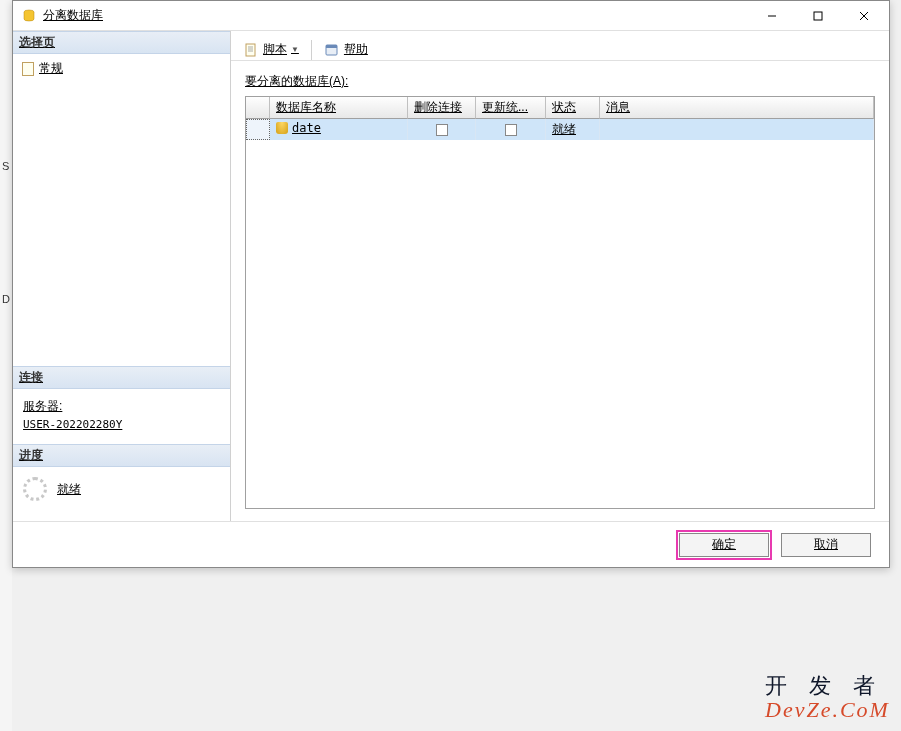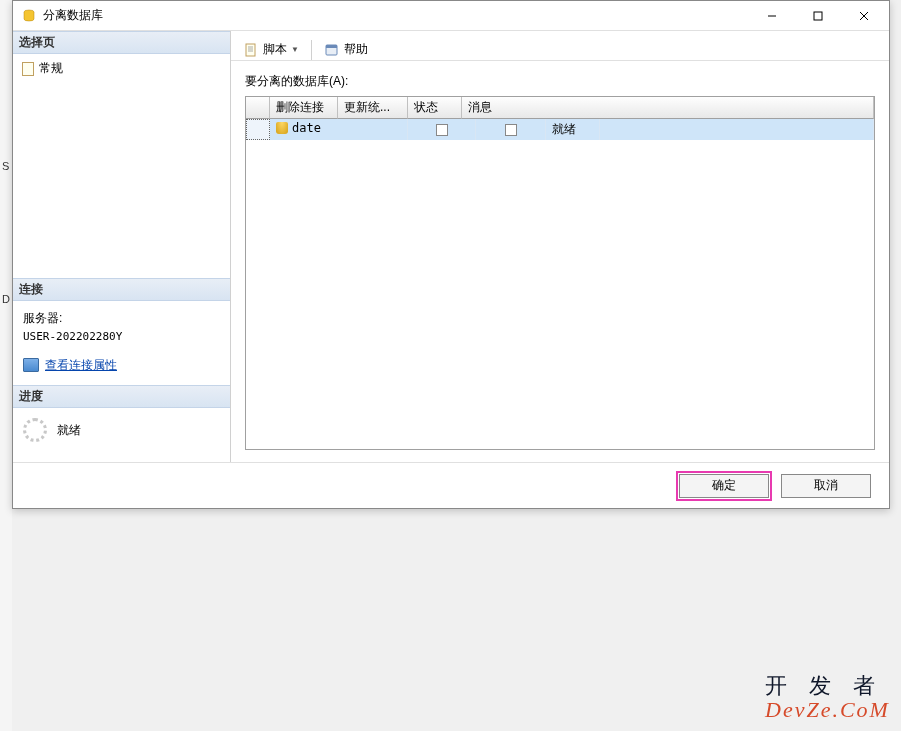--- a/index.html
+++ b/index.html
@@ -18,26 +18,27 @@
       width: 12px;
       height: 731px;
       background: #f5f5f5;
     }
     .bg-label { position: absolute; left: 2px; font-size: 11px; color: #333; }
     .dialog {
       position: absolute;
       left: 12px;
       top: 0;
       width: 878px;
-      height: 509px;
+      height: 568px;
       background: #ffffff;
       border: 1px solid #888;
       box-shadow: 0 2px 8px rgba(0,0,0,0.2);
       display: flex;
       flex-direction: column;
+      text-decoration: underline;
     }
     .titlebar {
       height: 30px;
       display: flex;
       align-items: center;
       padding: 0 2px 0 8px;
       background: #ffffff;
       border-bottom: 1px solid #e0e0e0;
     }
     .titlebar-icon {
@@ -275,24 +276,20 @@
           <span class="page-icon"></span>
           <span>常规</span>
         </div>
       </div>
       <div class="spacer-flex"></div>
 
       <div class="section-header">连接</div>
       <div class="conn-body">
         <div class="conn-label">服务器:</div>
         <div class="conn-value">USER-202202280Y</div>
-        <div class="link-row">
-          <span class="link-icon"></span>
-          <span class="link-text">查看连接属性</span>
-        </div>
       </div>
 
       <div class="section-header">进度</div>
       <div class="progress-body">
         <div class="progress-spinner"></div>
         <span>就绪</span>
       </div>
     </div>
 
     <div class="right-panel">
@@ -321,20 +318,21 @@
         </div>
       </div>
 
       <div class="content-area">
         <div class="content-label">
           <span>要分离的数据库(A):</span>
         </div>
         <div class="grid-container">
           <div class="grid-header-row">
             <div class="grid-row-selector"></div>
+            <div class="grid-header-cell col-name">数据库名称</div>
             <div class="grid-header-cell col-drop">删除连接</div>
             <div class="grid-header-cell col-update">更新统...</div>
             <div class="grid-header-cell col-status">状态</div>
             <div class="grid-header-cell col-msg">消息</div>
           </div>
           <div class="grid-data-row selected">
             <div class="grid-row-selector"></div>
             <div class="grid-data-cell col-name">
               <div class="cell-name-content">
                 <span class="db-icon"></span>

